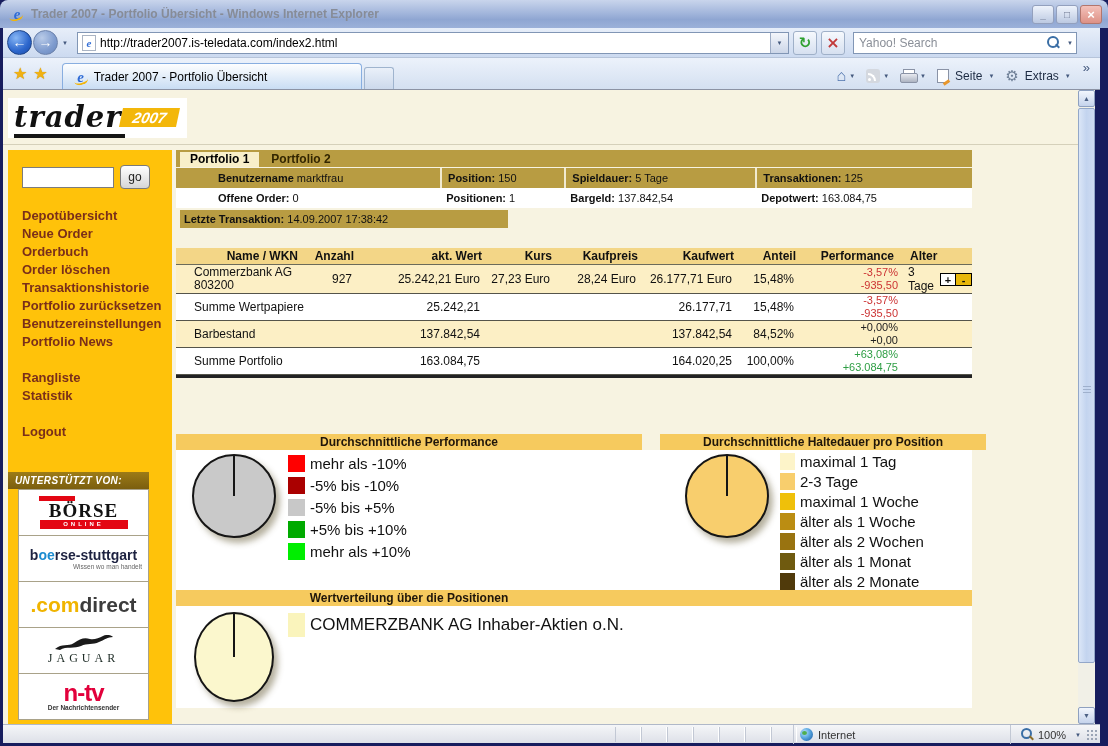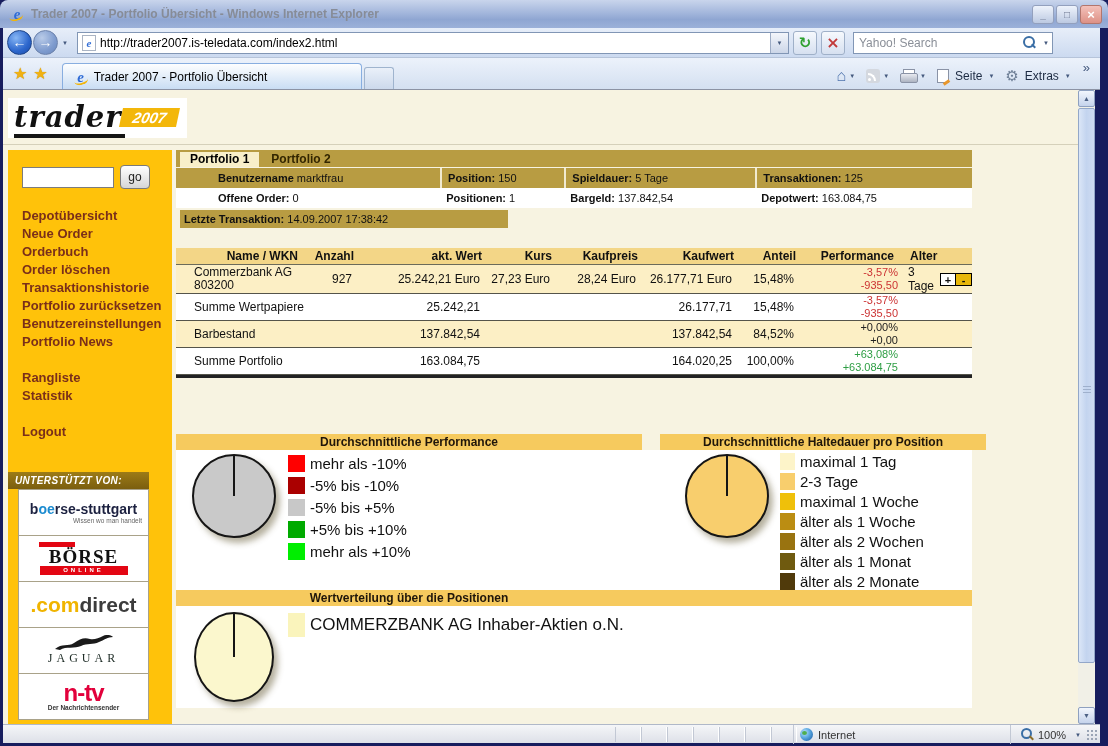--- a/index.html
+++ b/index.html
@@ -34,21 +34,21 @@
     background:#fff; border:1px solid #8196b5; }
   .pageico { width:14px; height:16px; margin:0 4px; border:1px solid #aab4c4; background:#fff;
     font:italic bold 11px/14px "Liberation Serif",serif; color:#2e6bd6; text-align:center; }
   .addr input { flex:1; border:0; outline:none; font:12px "Liberation Sans",sans-serif; color:#000; background:transparent; }
   .combo-btn { width:18px; height:20px; background:linear-gradient(#f3f6fb,#ccd6e8); border-left:1px solid #9cabc4;
     text-align:center; font-size:6px; line-height:20px; color:#44597e; cursor:pointer; }
   .sqbtn { width:24px; height:24px; margin-left:4px; border:1px solid #9fb0c8; border-radius:3px;
     background:linear-gradient(#f6f9fd,#d6e0f0); text-align:center; cursor:pointer; }
   .sqbtn .rf { color:#2fa12f; font:bold 15px/22px "DejaVu Sans",sans-serif; }
   .sqbtn .st { color:#c23a3a; font:bold 16px/22px "DejaVu Sans",sans-serif; }
-  .ysearch { display:flex; align-items:center; height:22px; width:200px; margin-left:8px;
+  .ysearch { display:flex; align-items:center; height:22px; width:224px; margin-left:8px;
     background:#fff; border:1px solid #8196b5;justify-content:center; }
   .ysearch input { flex:1; border:0; outline:none; font:12px "Liberation Sans",sans-serif; padding-left:5px;
     color:#333; background:transparent; }
   .ysearch input::placeholder { color:#8a8f98; opacity:1; }
   .mag { position:relative; width:18px; height:18px; margin-right:2px; cursor:pointer; }
   .mag::before { content:""; position:absolute; left:3px; top:2px; width:8px; height:8px;
     border:2px solid #3a6ea5; border-radius:50%; }
   .mag::after { content:""; position:absolute; left:11px; top:11px; width:5px; height:2px;
     background:#3a6ea5; transform:rotate(45deg); }
 
@@ -306,27 +306,27 @@
       <div class="mi">Portfolio News</div>
       <div class="gap"></div>
       <div class="mi">Rangliste</div>
       <div class="mi">Statistik</div>
       <div class="gap"></div>
       <div class="mi">Logout</div>
     </div>
     <div class="sup">UNTERSTÜTZT VON:</div>
     <div class="sponsors">
       <div class="spbox">
-        <span class="bs-word"><span>b</span><span class="oe">oe</span><span>rse-stuttgart</span></span>
-        <span class="bs-tag">Wissen wo man handelt</span>
-      </div>
-      <div class="spbox">
         <span class="bo-bar1"></span>
         <span class="bo-word">BÖRSE</span>
         <span class="bo-bar2">ONLINE</span>
+      </div>
+      <div class="spbox">
+        <span class="bs-word"><span>b</span><span class="oe">oe</span><span>rse-stuttgart</span></span>
+        <span class="bs-tag">Wissen wo man handelt</span>
       </div>
       <div class="spbox">
         <span class="cd-word"><span class="p1">.com</span><span class="p2">direct</span></span>
       </div>
       <div class="spbox">
         <svg width="62" height="16" viewBox="0 0 62 16">
             <path d="M2 14 C9 8 15 12 21 8 C27 4 31 2 37 4 C41 5 46 3 50 1 C54 -1 58 0 60 2 C55 2 51 5 46 7 C40 10 34 8 28 11 C22 14 13 11 7 15 Z" fill="#1a1a1a"></path>
           </svg>
         <span class="jag-word">JAGUAR</span>
       </div>

